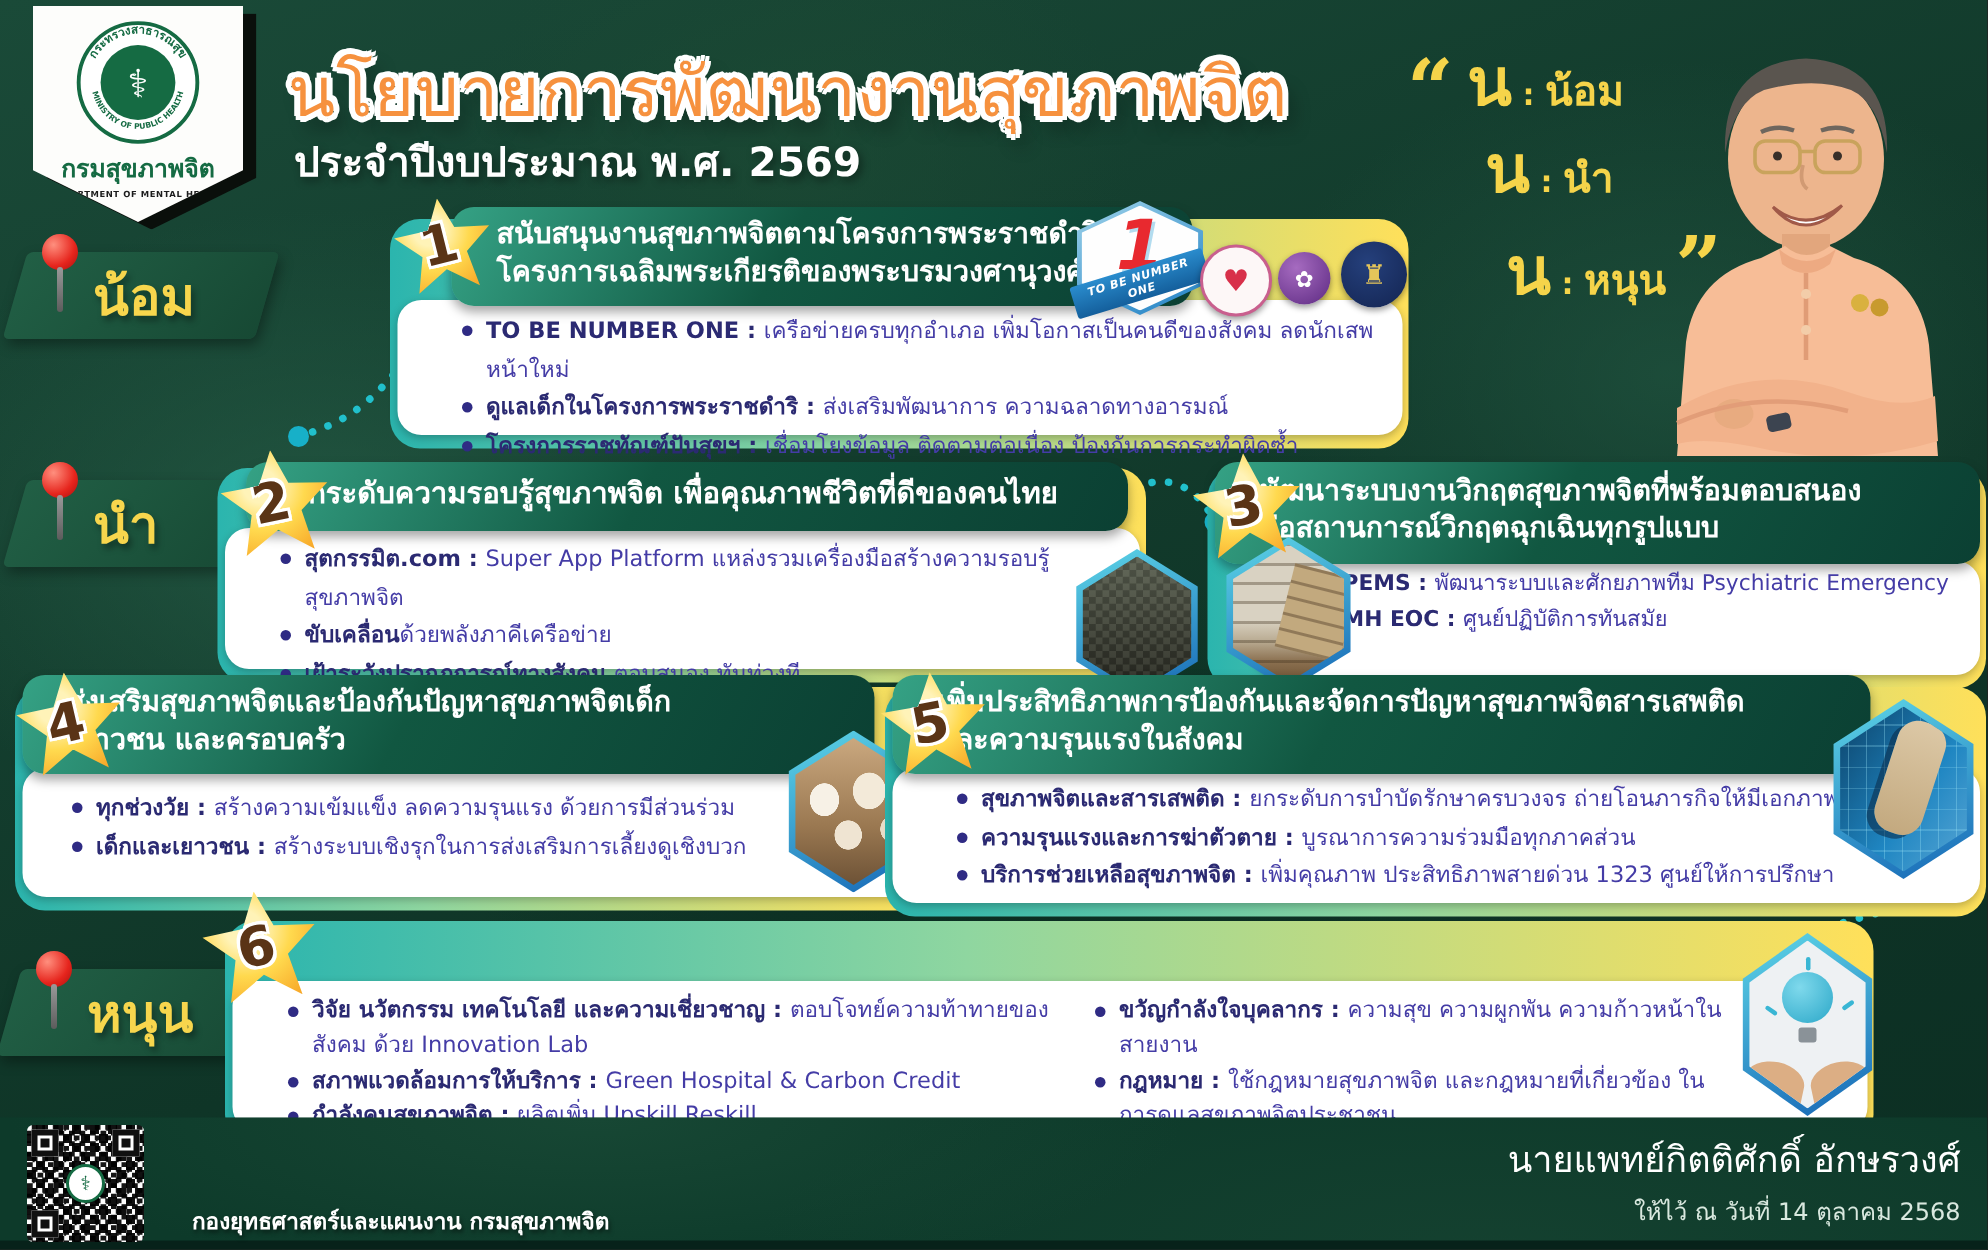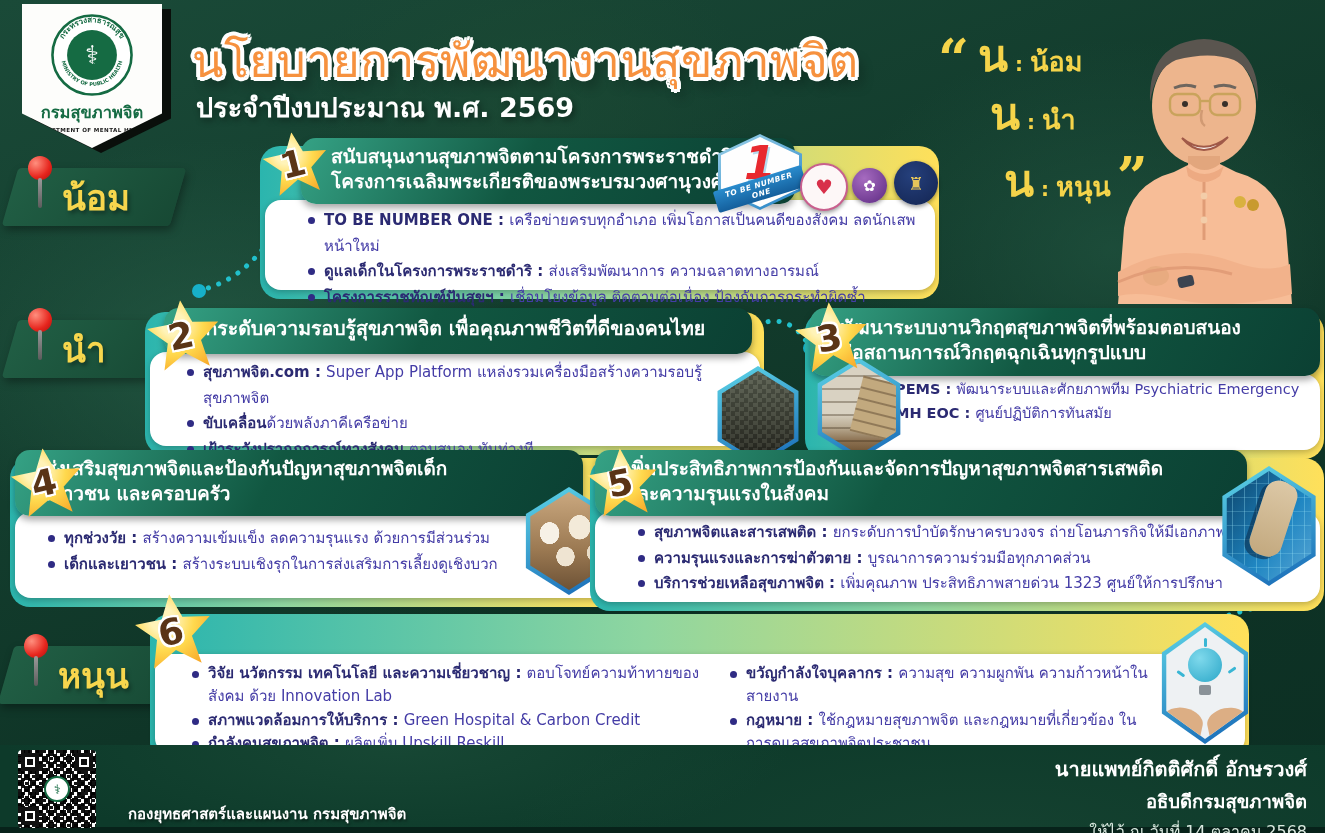--- a/index.html
+++ b/index.html
@@ -124,21 +124,21 @@
   .qr{left:18px;top:750px;width:78px;height:78px;background:#fff;border-radius:4px;
     background-image:
       repeating-conic-gradient(#101010 0 25%,#ffffff 0 50%),
       repeating-conic-gradient(#151515 0 25%,#fdfdfd 0 50%);
     background-size:12px 12px,7px 7px;background-blend-mode:multiply;}
   .qr .finder{position:absolute;width:18px;height:18px;border:4px solid #101010;background:#fff;box-sizing:border-box;}
   .qr .finder::after{content:"";position:absolute;inset:2px;background:#101010;}
   .qr .seal{position:absolute;left:50%;top:50%;width:26px;height:26px;margin:-13px;border-radius:50%;background:#fff;border:2px solid #156b43;box-sizing:border-box;display:flex;align-items:center;justify-content:center;color:#156b43;font-size:13px;}
   .qr-caption{left:128px;top:802px;color:#ffffff;font-weight:bold;font-size:15px;text-shadow:1px 2px 3px rgba(0,0,0,.5);}
   .sig{right:18px;top:753px;text-align:right;color:#fff;}
-  .sig .name{font-size:20px;font-weight:bold;text-align:center;}
+  .sig .name{font-size:24px;font-weight:normal;text-align:center;}
   .sig .role{font-size:18.5px;font-weight:bold;margin-top:2px;}
   .sig .date{font-size:16px;color:#d9e8df;margin-top:3px;font-weight:normal;}
 
   .dots-svg{left:0;top:0;width:1325px;height:833px;pointer-events:none;}
 </style>
 </head>
 <body>
 
 <div class="canvas">
 
@@ -269,21 +269,21 @@
   </div>
   <div class="logo-circ logo-heart">♥</div>
   <div class="logo-circ logo-ribbon">✿</div>
   <div class="logo-circ logo-emblem">♜</div>
 
   <div class="sec" style="left:150px;top:304px;width:610px;height:142px;">
     <div class="shadow"></div>
     <div class="body" style="left:0;top:48px;width:610px;height:94px;"></div>
     <div class="head" style="left:14px;top:4px;width:588px;height:46px;font-size:19.5px;">ยกระดับความรอบรู้สุขภาพจิต  เพื่อคุณภาพชีวิตที่ดีของคนไทย</div>
     <div class="bullets" style="left:34px;top:56px;width:560px;">
-      <div class="bullet"><span class="lead">สุขภาพจิต.com : </span><span>Super App  Platform แหล่งรวมเครื่องมือสร้างความรอบรู้สุขภาพจิต</span></div>
+      <div class="bullet"><span class="lead">สุตกรรมิต.com : </span><span>Super App  Platform แหล่งรวมเครื่องมือสร้างความรอบรู้สุขภาพจิต</span></div>
       <div class="bullet"><span class="lead">ขับเคลื่อน</span><span>ด้วยพลังภาคีเครือข่าย</span></div>
       <div class="bullet"><span class="lead">เฝ้าระวังปรากฏการณ์ทางสังคม </span><span>ตอบสนอง  ทันท่วงที</span></div>
     </div>
   </div>
 
   <div class="sec" style="left:810px;top:304px;width:510px;height:146px;">
     <div class="shadow"></div>
     <div class="body" style="left:26px;top:70px;width:484px;height:76px;"></div>
     <div class="head" style="left:0;top:4px;width:510px;height:68px;font-size:19px;">พัฒนาระบบงานวิกฤตสุขภาพจิตที่พร้อมตอบสนอง
 ต่อสถานการณ์วิกฤตฉุกเฉินทุกรูปแบบ</div>
@@ -377,17 +377,16 @@
   <div class="abs footer"></div>
   <div class="abs qr">
     <div class="finder" style="left:3px;top:3px;"></div>
     <div class="finder" style="right:3px;top:3px;"></div>
     <div class="finder" style="left:3px;bottom:3px;"></div>
     <div class="seal">⚕</div>
   </div>
   <div class="abs qr-caption">กองยุทธศาสตร์และแผนงาน กรมสุขภาพจิต</div>
   <div class="abs sig">
     <div class="name">นายแพทย์กิตติศักดิ์  อักษรวงศ์</div>
-    <div class="role">อธิบดีกรมสุขภาพจิต</div>
     <div class="date">ให้ไว้ ณ วันที่ 14 ตุลาคม 2568</div>
   </div>
 
 </div>
 
 </body></html>

